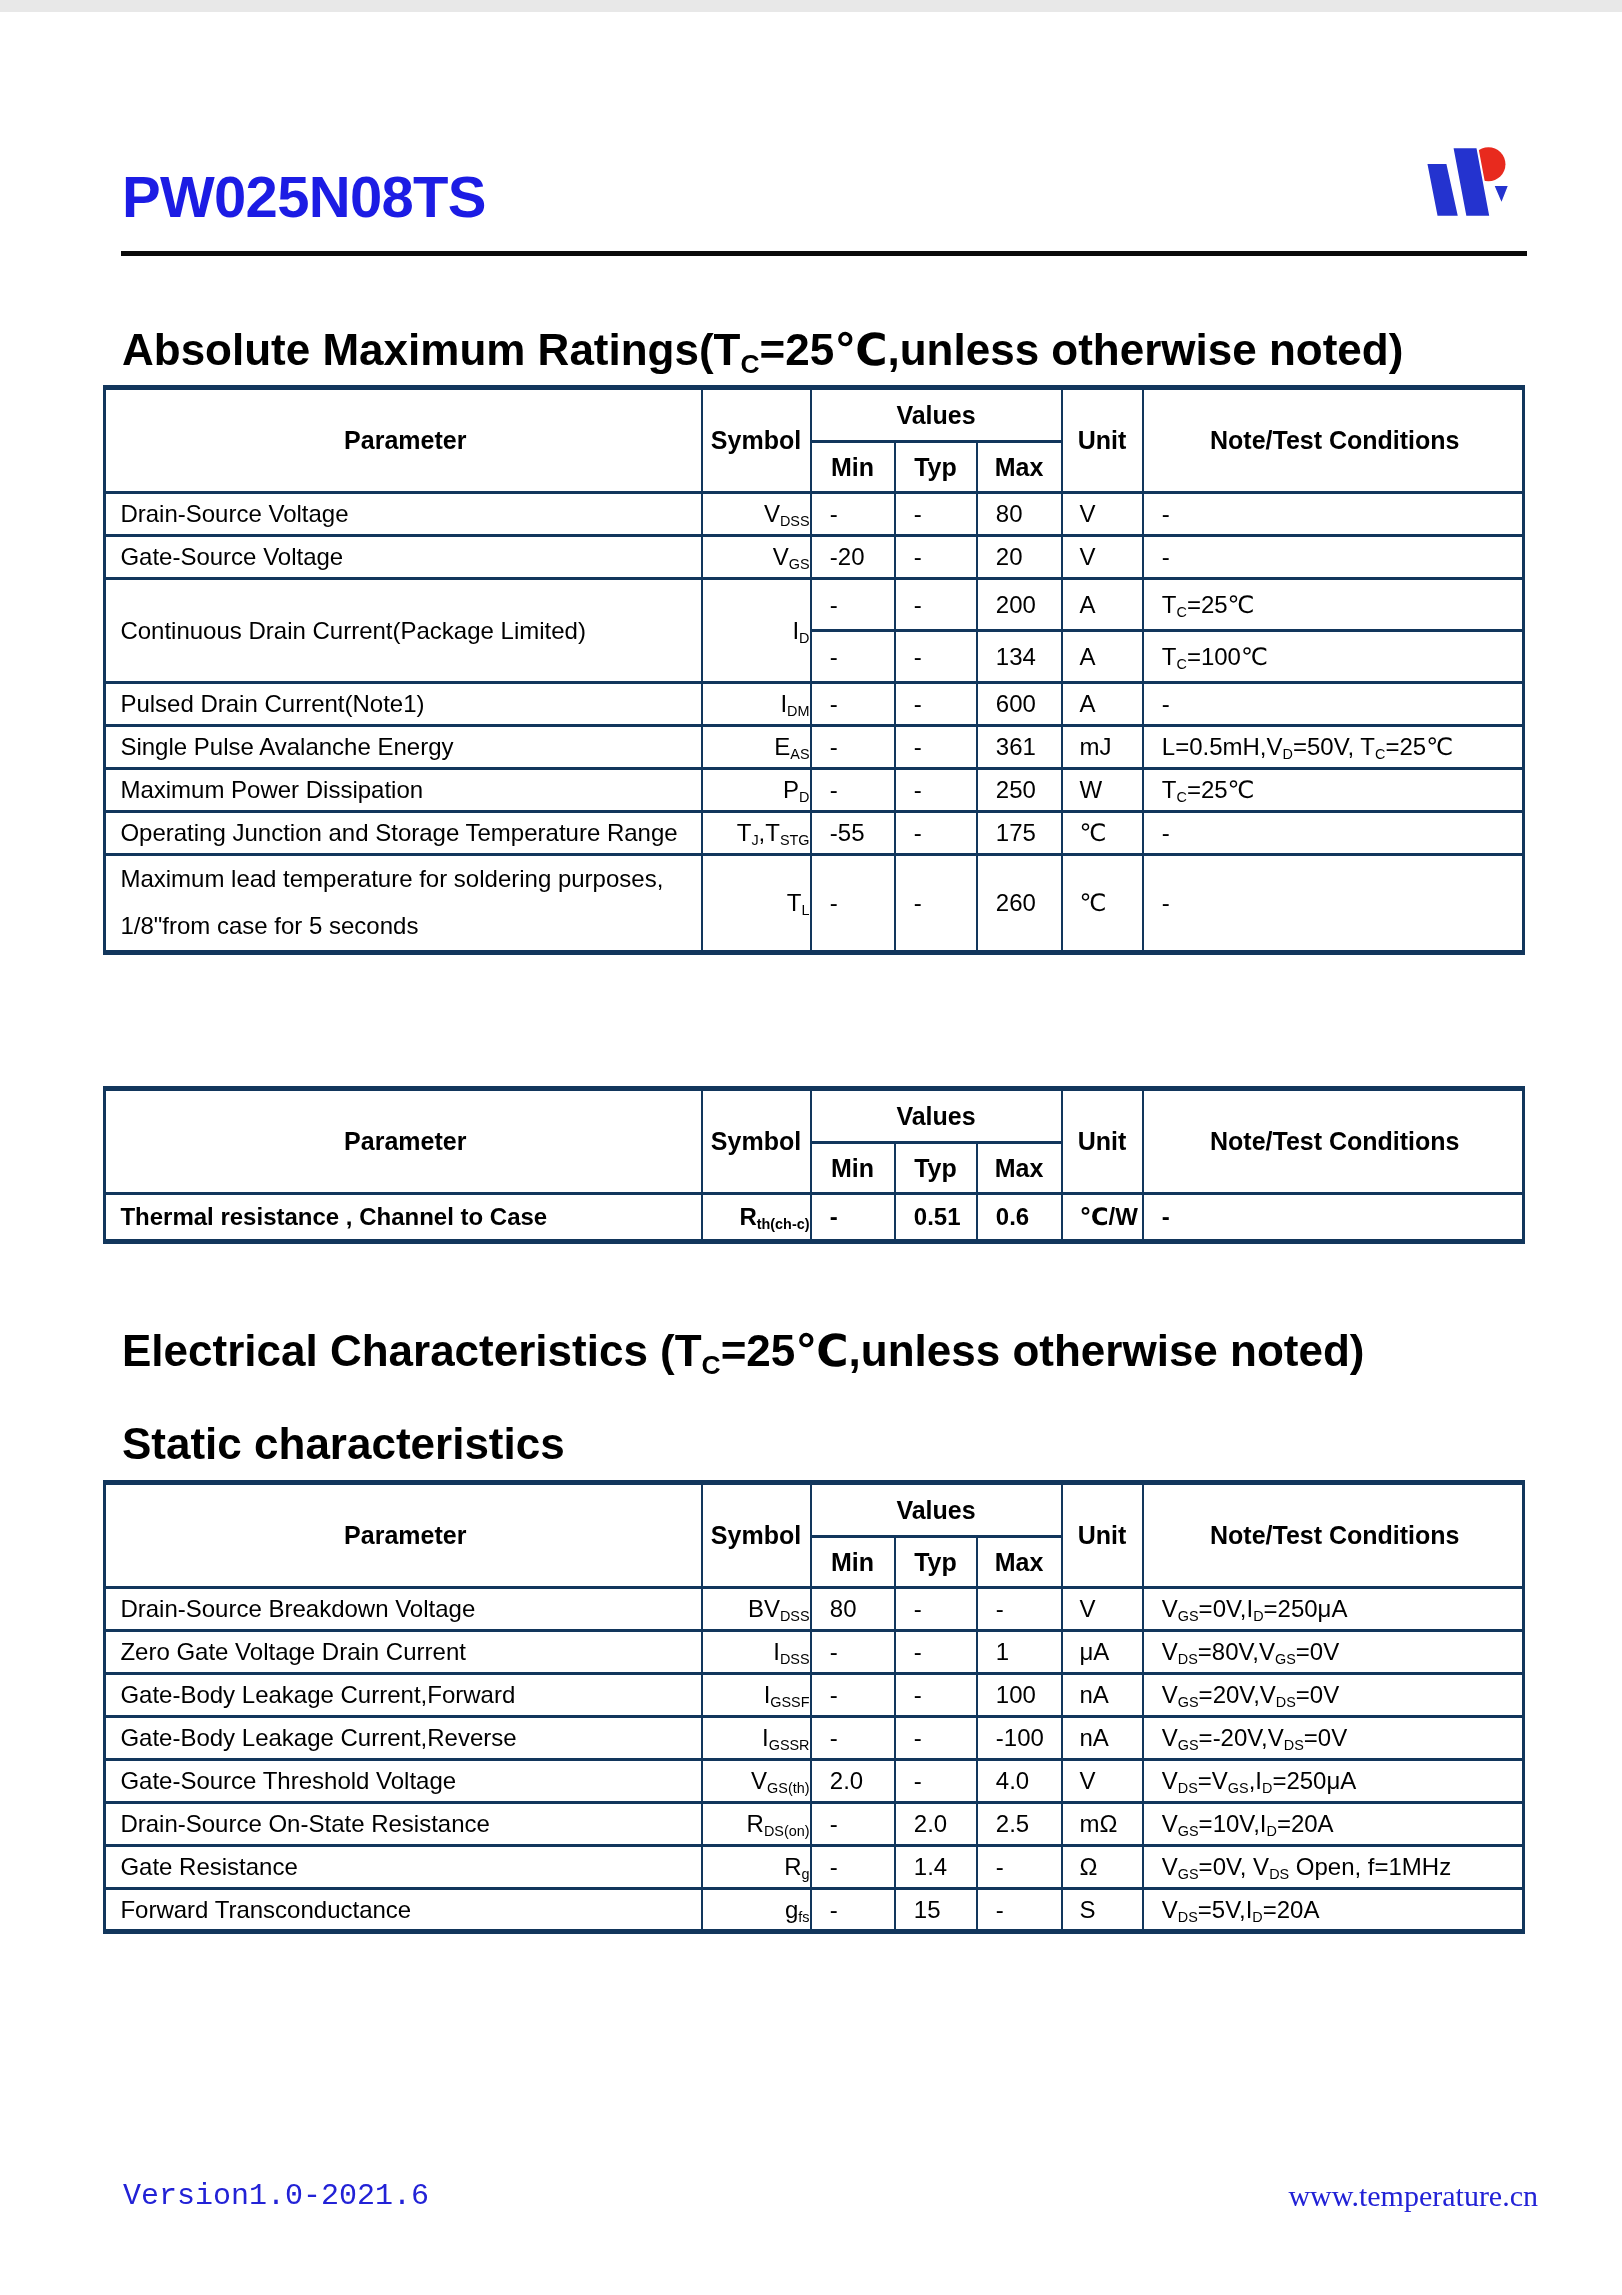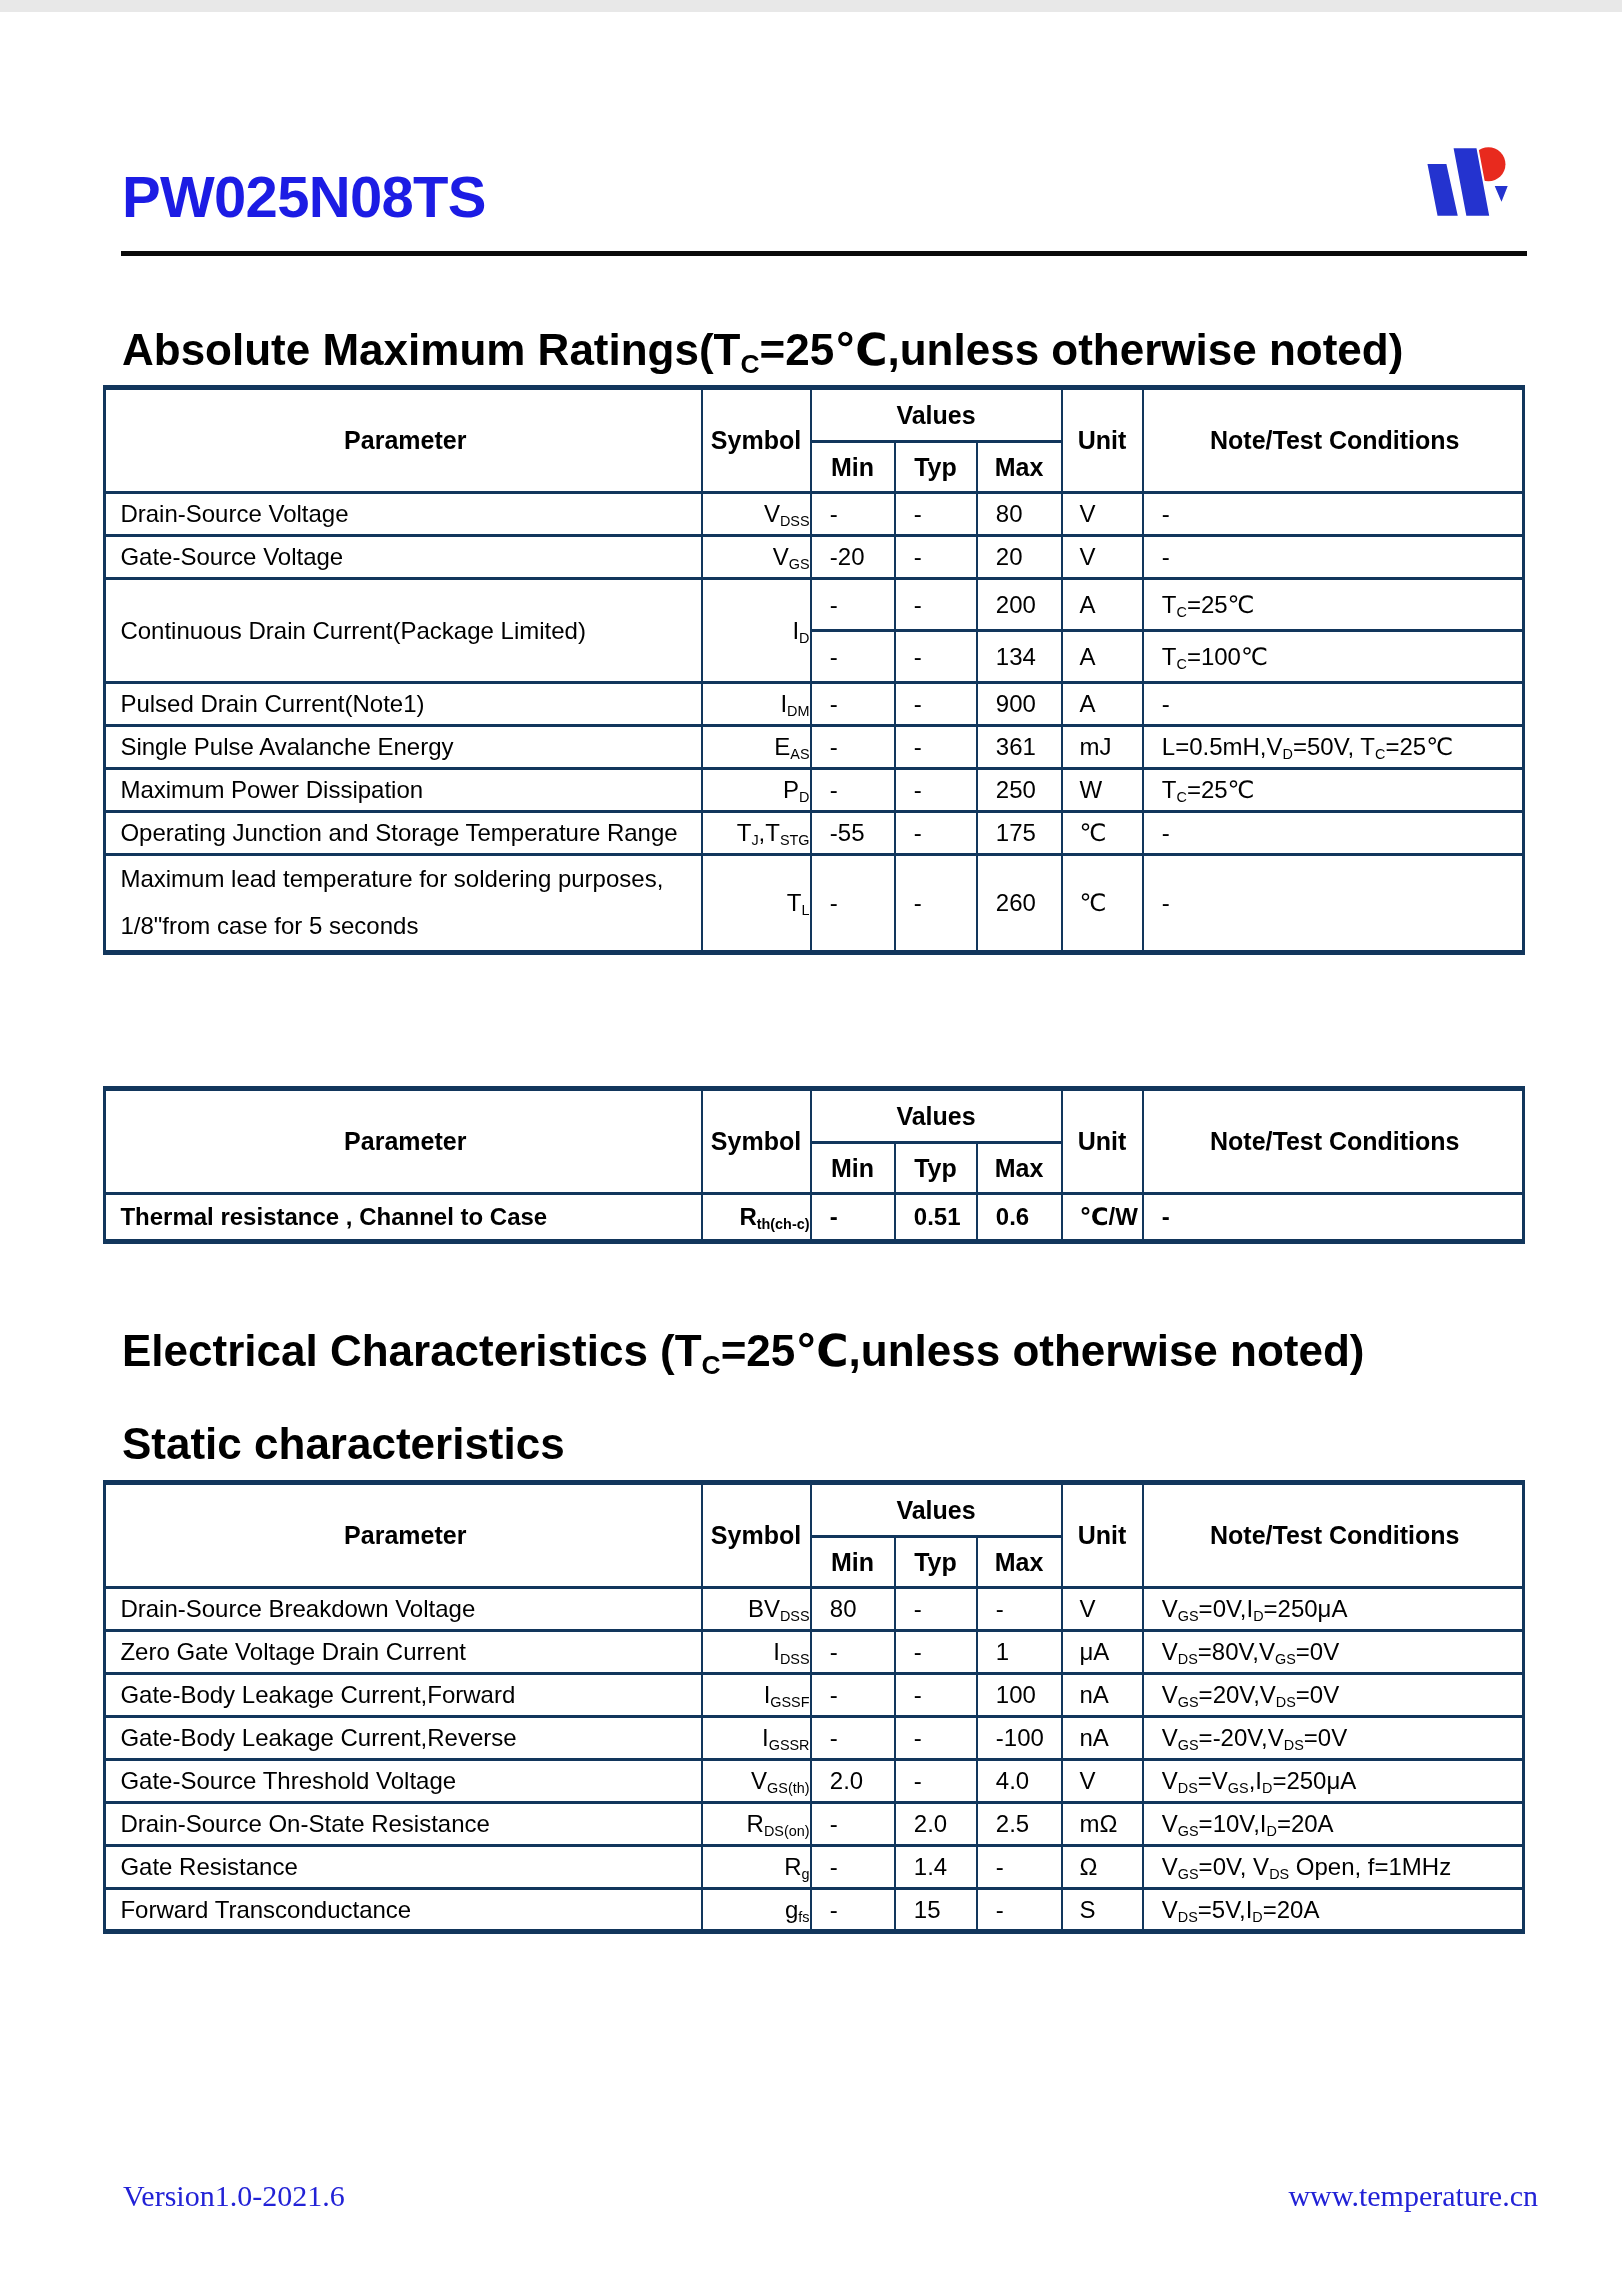--- a/index.html
+++ b/index.html
@@ -59,21 +59,21 @@
   .t-abs tbody tr.rh130{height:85px;}
   .t-th tbody tr{height:48px;font-weight:bold;}
   .t-st tbody tr{height:43px;}
   td.spread{line-height:1.95;}
   sub{font-size:0.60em;line-height:0;vertical-align:-0.30em;}
   
   .footer-left,.footer-right{
     position:absolute;top:2167px;font-family:"Liberation Serif","DejaVu Serif",serif;
     font-size:30px;color:var(--footer-blue);
   }
-  .footer-left{left:123px;}
+  .footer-left{left:123px;font-family:Liberation Mono, monospace;}
   .footer-right{right:85px;}
 </style>
 </head>
 <body>
 
 <div class="page">
 
   <div class="part-title">PW025N08TS</div>
 
   <svg class="logo" viewBox="0 0 165 160" aria-hidden="true">
@@ -144,21 +144,21 @@
         <td class="c-val">-</td>
         <td class="c-val">134</td>
         <td class="c-unit">A</td>
         <td class="c-note">T<sub>C</sub>=100℃</td>
       </tr>
       <tr>
         <td class="c-param">Pulsed Drain Current(Note1)</td>
         <td class="c-sym">I<sub>DM</sub></td>
         <td class="c-val">-</td>
         <td class="c-val">-</td>
-        <td class="c-val">900</td>
+        <td class="c-val">600</td>
         <td class="c-unit">A</td>
         <td class="c-note">-</td>
       </tr>
       <tr>
         <td class="c-param">Single Pulse Avalanche Energy</td>
         <td class="c-sym">E<sub>AS</sub></td>
         <td class="c-val">-</td>
         <td class="c-val">-</td>
         <td class="c-val">361</td>
         <td class="c-unit">mJ</td>

